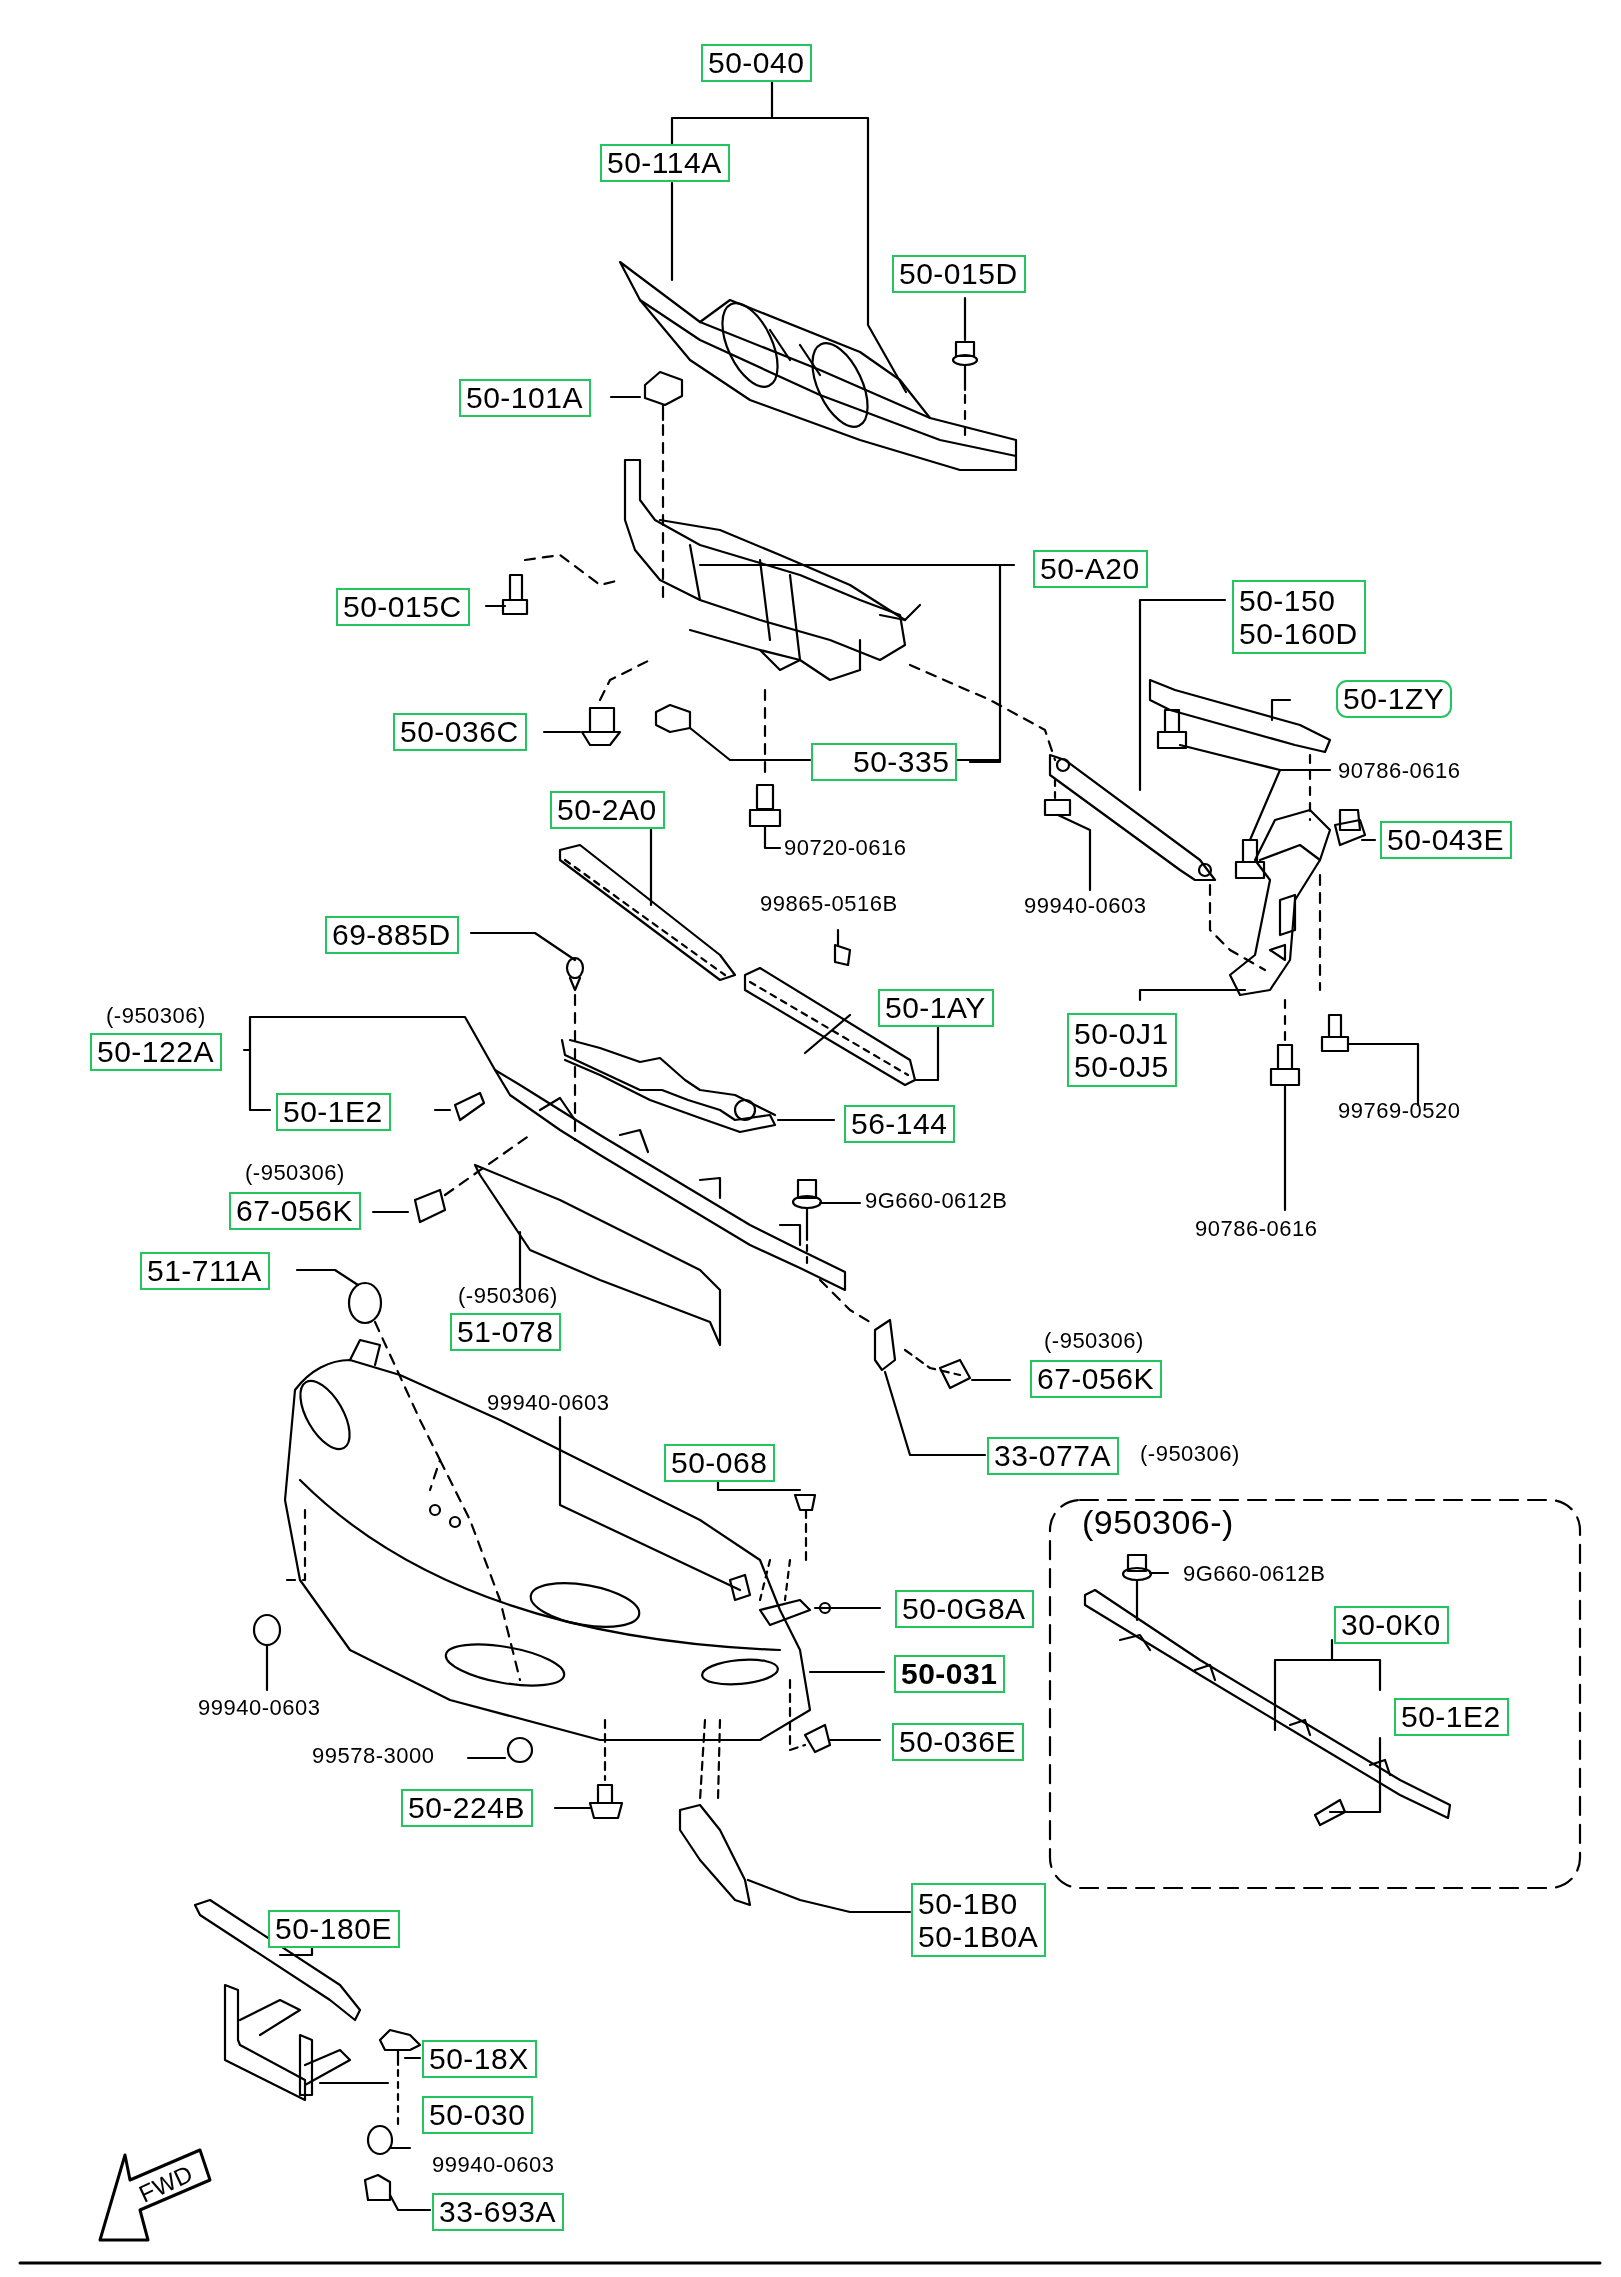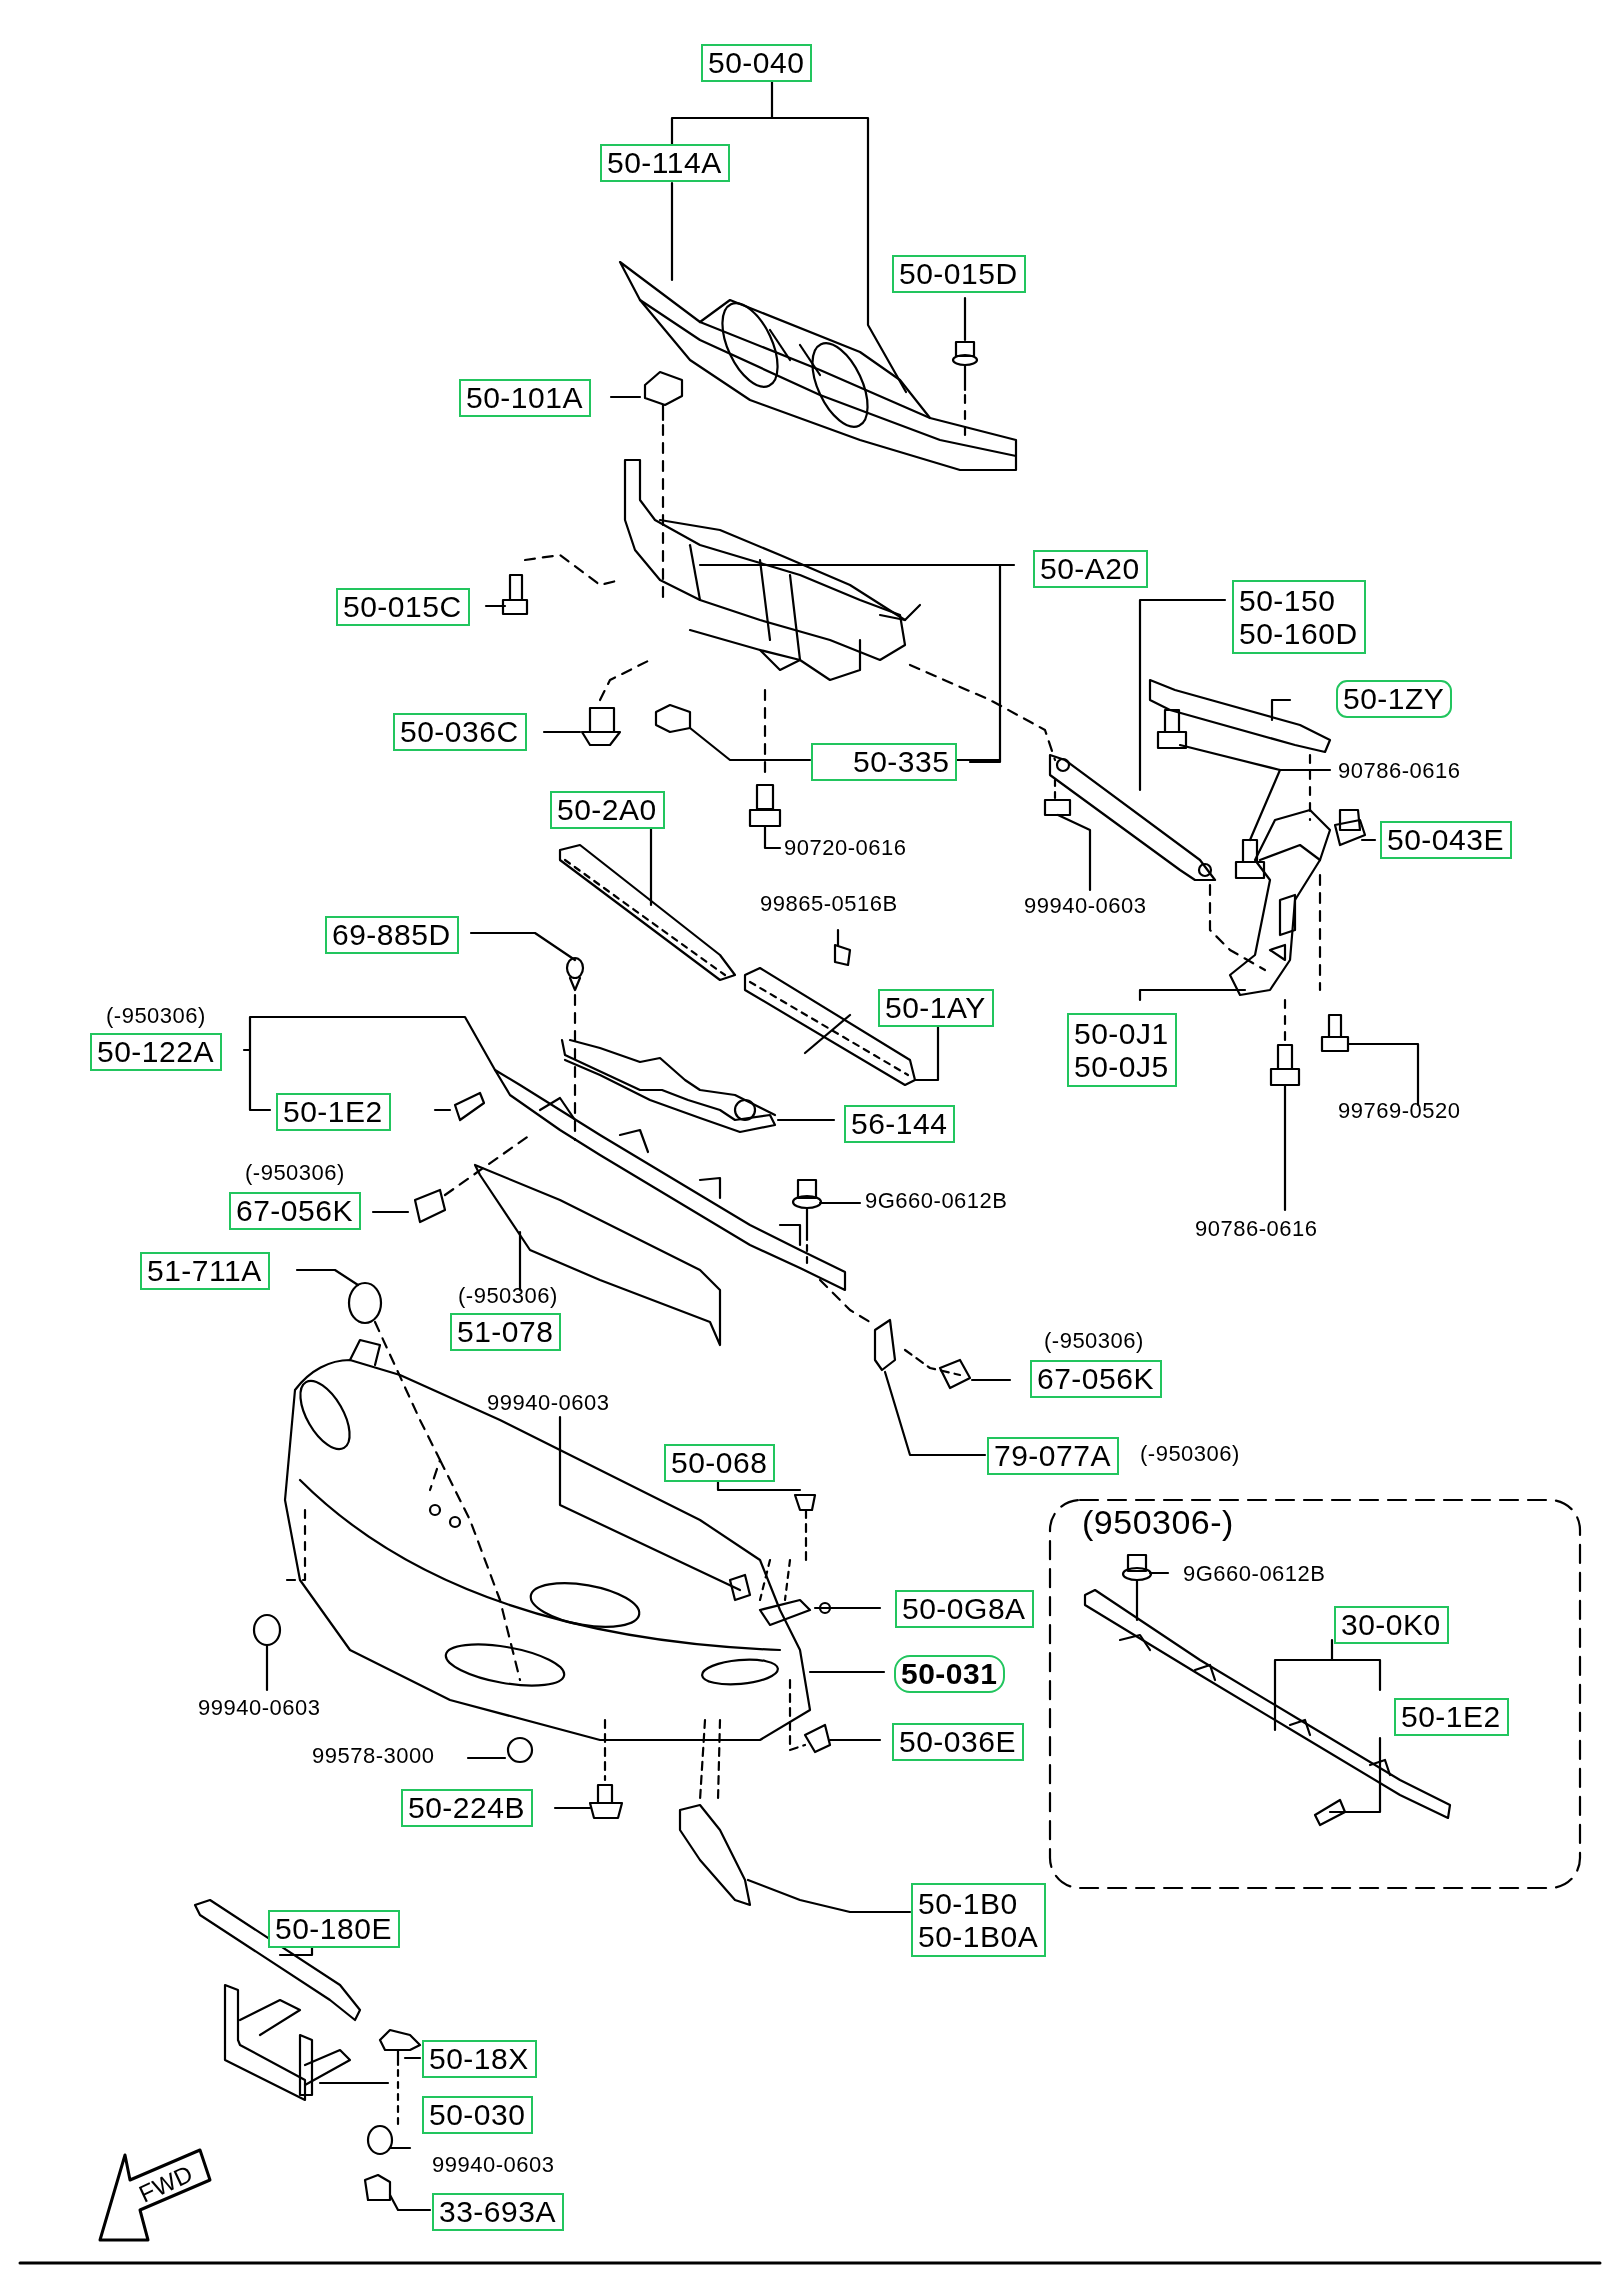--- a/index.html
+++ b/index.html
@@ -358,28 +358,28 @@
 <div class="lbl note" style="left:245px;top:1162px;">(-950306)</div>
 <div class="lbl box" style="left:229px;top:1192px;">67-056K</div>
 <div class="lbl plain" style="left:865px;top:1190px;">9G660-0612B</div>
 <div class="lbl plain" style="left:1195px;top:1218px;">90786-0616</div>
 <div class="lbl box" style="left:140px;top:1252px;">51-711A</div>
 <div class="lbl note" style="left:458px;top:1285px;">(-950306)</div>
 <div class="lbl box" style="left:450px;top:1313px;">51-078</div>
 <div class="lbl note" style="left:1044px;top:1330px;">(-950306)</div>
 <div class="lbl box" style="left:1030px;top:1360px;">67-056K</div>
 <div class="lbl plain" style="left:487px;top:1392px;">99940-0603</div>
-<div class="lbl box" style="left:987px;top:1437px;">79-077A</div>
+<div class="lbl box" style="left:987px;top:1437px;">33-077A</div>
 <div class="lbl note" style="left:1140px;top:1443px;">(-950306)</div>
 <div class="lbl box" style="left:664px;top:1444px;">50-068</div>
 <div class="lbl inset-title" style="left:1082px;top:1505px;">(950306-)</div>
 <div class="lbl plain" style="left:1183px;top:1563px;">9G660-0612B</div>
 <div class="lbl box" style="left:895px;top:1590px;">50-0G8A</div>
 <div class="lbl box" style="left:1334px;top:1606px;">30-0K0</div>
-<div class="lbl box bold" style="left:894px;top:1655px;border-radius:16px;">50-031</div>
+<div class="lbl box bold" style="left:894px;top:1655px;">50-031</div>
 <div class="lbl plain" style="left:198px;top:1697px;">99940-0603</div>
 <div class="lbl box" style="left:1394px;top:1698px;">50-1E2</div>
 <div class="lbl plain" style="left:312px;top:1745px;">99578-3000</div>
 <div class="lbl box" style="left:892px;top:1723px;">50-036E</div>
 <div class="lbl box" style="left:401px;top:1789px;">50-224B</div>
 <div class="lbl box two" style="left:911px;top:1883px;">
   <div>50-1B0</div>
   <div>50-1B0A</div>
 </div>
 <div class="lbl box" style="left:268px;top:1910px;">50-180E</div>

